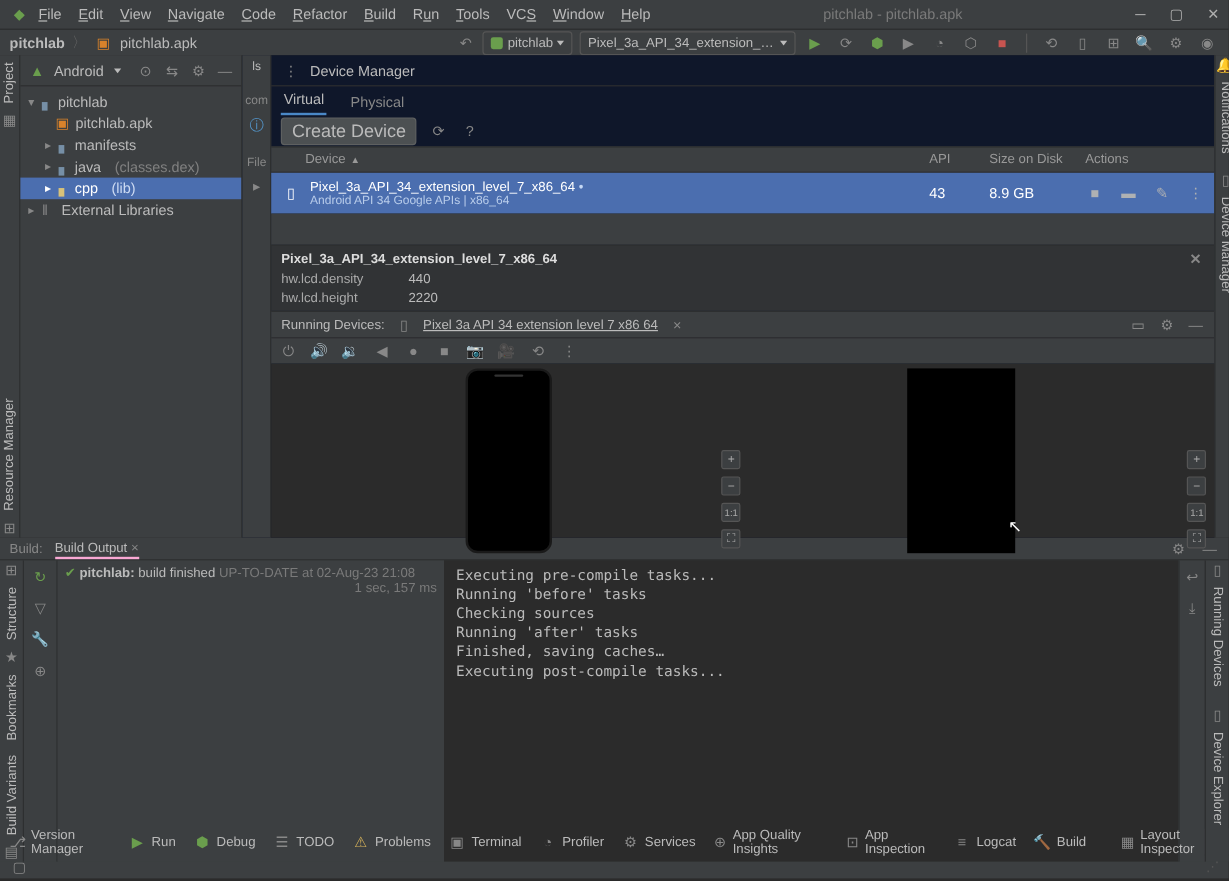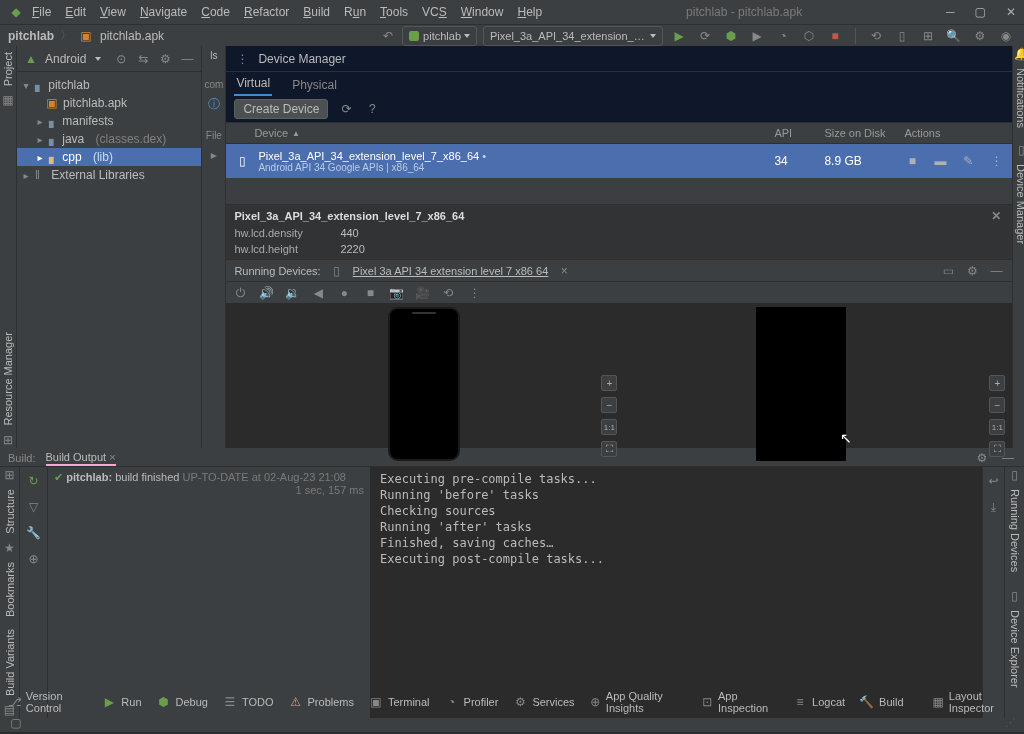--- a/index.html
+++ b/index.html
@@ -35,21 +35,21 @@
   .tree .exp{width:10px;color:#888;font-size:10px;text-align:center}
   .tree .fld{color:#768FA6}
   .tree .sel{background:#4B6EAF;color:#fff}
   .tree .dim{color:#808080}
   .center{flex:1;display:flex;flex-direction:column;background:#0f172a}
   .dmtitle{height:26px;display:flex;align-items:center;padding:0 8px;border-bottom:1px solid #2D2F30;gap:8px}
   .dmtabs{height:24px;display:flex;align-items:flex-end;padding:0 8px;gap:18px}
   .dmtabs .tab{padding:4px 2px;color:#888;font-size:12px}
   .dmtabs .tab.active{color:#BBB;border-bottom:2px solid #4A88C7}
   .dmtoolbar{height:26px;display:flex;align-items:center;padding:0 8px;gap:10px}
-  .dmbtn{background:#4C5052;border:1px solid #5E6060;border-radius:3px;padding:2px 8px;font-size:12px;color:#BBB}
+  .dmbtn{background:#4C5052;border:1px solid #5E6060;border-radius:3px;padding:2px 8px;font-size:15px;color:#BBB}
   .devtablehdr{height:22px;background:#3C3F41;display:flex;align-items:center;padding:0 8px;font-size:11px;color:#999;border-top:1px solid #2D2F30;border-bottom:1px solid #2D2F30}
   .devtablehdr .col{display:flex;align-items:center;gap:4px}
   .devrow{height:34px;background:#4B6EAF;color:#fff;display:flex;align-items:center;padding:0 8px}
   .devrow .name{font-size:11px}
   .devrow .sub{font-size:10px;color:#B8CCEA}
   .leftstrip{width:24px;background:#3C3F41;border-right:1px solid #2D2F30;display:flex;flex-direction:column;align-items:center;padding-top:4px;gap:6px;font-size:10px;color:#888}
   .detail{background:#313335;border-top:1px solid #2D2F30}
   .detail .hdr{height:22px;display:flex;align-items:center;padding:0 8px;font-weight:bold;font-size:11px;color:#DDD}
   .detail .prop{display:flex;padding:0 8px;height:16px;font-size:11px}
   .detail .prop .k{width:106px;color:#AAA}
@@ -215,21 +215,21 @@
           <div class="col" style="width:50px">API</div>
           <div class="col" style="width:80px">Size on Disk</div>
           <div class="col">Actions</div>
         </div>
         <div class="devrow">
           <span class="icn" style="color:#fff;margin-right:8px">▯</span>
           <div style="width:516px">
             <div class="name"><span>Pixel_3a_API_34_extension_level_7_x86_64</span> <span style="color:#C5D8F5">•</span></div>
             <div class="sub">Android API 34 Google APIs | x86_64</div>
           </div>
-          <div style="width:50px;text-align:left">34</div>
+          <div style="width:50px;text-align:left">43</div>
           <div style="width:80px">8.9 GB</div>
           <div style="display:flex;gap:12px">
             <span class="icn">■</span>
             <span class="icn">▬</span>
             <span class="icn">✎</span>
             <span class="icn">⋮</span>
           </div>
         </div>
         <div style="flex:0 0 26px;background:#3C3F41"></div>
 
@@ -352,21 +352,21 @@
       <div style="height:10px"></div>
       <span class="icn gray">▯</span>
       <span class="vtxt">Device Explorer</span>
     </div>
   </div>
 </div>
 
 <div class="bottombar">
   <span class="item">
       <span class="icn gray">⎇</span>
-      <span>Version Control</span>
+      <span>Version Manager</span>
     </span>
   <span class="item">
       <span class="icn green">▶</span>
       <span>Run</span>
     </span>
   <span class="item">
       <span class="icn green">⬢</span>
       <span>Debug</span>
     </span>
   <span class="item">

